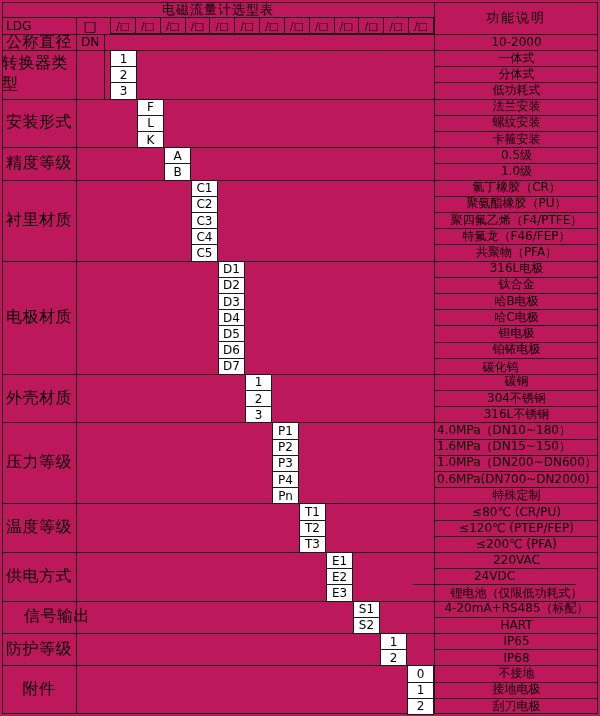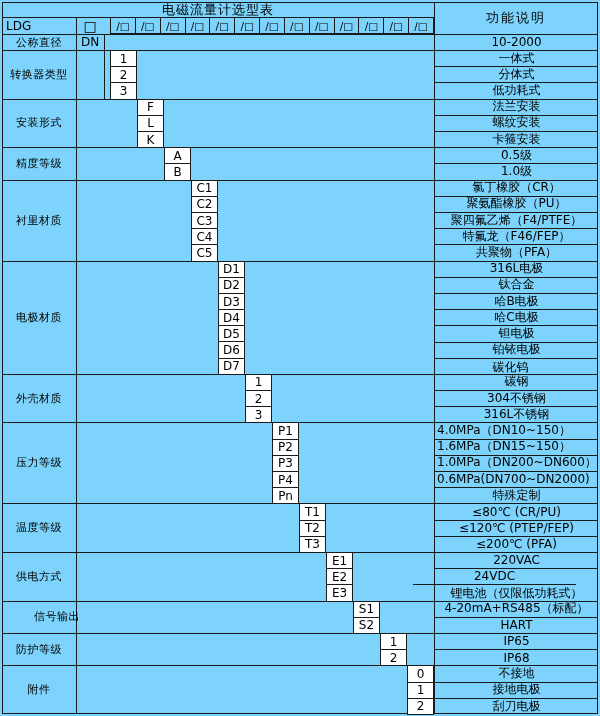--- a/index.html
+++ b/index.html
@@ -1,18 +1,18 @@
 <!DOCTYPE html>
 <html><head>
 <meta charset="utf-8">
 <style>
   html,body{margin:0;padding:0;background:#ffffff;}
   body{width:600px;height:716px;overflow:hidden;
        font-family:"DejaVu Sans",sans-serif;color:#000;}
-  #tbl{position:relative;width:600px;height:716px;background:#7dd3fc;}
+  #tbl{position:relative;width:600px;height:716px;background:#be185d;}
   .abs{position:absolute;box-sizing:border-box;}
   .line{position:absolute;background:#1a1a1a;}
   .cell{position:absolute;box-sizing:border-box;display:flex;align-items:center;
         justify-content:center;white-space:nowrap;overflow:hidden;}
   .title-cell{font-size:13px;letter-spacing:1px;}
   .desc-head{font-size:13px;letter-spacing:2px;}
   .ldg-cell{justify-content:flex-start;padding-left:4px;font-size:12px;}
   .code-text{font-size:12px;}
   .slotwrap{position:absolute;display:flex;box-sizing:border-box;}
   .slot{flex:1;border:1px solid #1a1a1a;margin-left:-1px;display:flex;
@@ -22,21 +22,21 @@
            display:flex;flex-direction:column;background:#fff;}
   .codecol>div{flex:1;display:flex;align-items:center;justify-content:center;
            font-size:12px;box-sizing:border-box;}
   .codecol>div.inner{border-bottom:1px solid #1a1a1a;}
   .desc-cell{position:absolute;box-sizing:border-box;font-size:12px;
              display:flex;align-items:center;justify-content:center;
              white-space:nowrap;overflow:hidden;}
   .desc-cell.left{justify-content:flex-start;padding-left:2px;}
   .desc-cell.inner{border-bottom:1px solid #1a1a1a;}
   .sec-label{position:absolute;box-sizing:border-box;display:flex;align-items:center;
-             justify-content:center;font-size:11px;letter-spacing:0.5px;}
+             justify-content:center;font-size:16px;letter-spacing:0.5px;}
   .dn-box{font-size:14px;}
 </style>
 </head>
 <body>
 
 <div id="tbl">
 
   <div class="abs" style="left:2px;top:2px;width:596px;height:712px;border:1px solid #1a1a1a;"></div>
 
   <div class="cell title-cell" style="left:2px;top:2px;width:432px;height:15px;">电磁流量计选型表</div>
@@ -123,41 +123,41 @@
         <div class="inner">D5</div>
         <div class="inner">D6</div>
         <div>D7</div>
       </div>
       <div class="desc-cell inner" style="left: 435px; top: 260.537px; width: 163px; height: 17.1951px;">316L电极</div>
       <div class="desc-cell inner" style="left: 435px; top: 276.732px; width: 163px; height: 17.1951px;">钛合金</div>
       <div class="desc-cell inner" style="left: 435px; top: 292.927px; width: 163px; height: 17.1951px;">哈B电极</div>
       <div class="desc-cell inner" style="left: 435px; top: 309.122px; width: 163px; height: 17.1951px;">哈C电极</div>
       <div class="desc-cell inner" style="left: 435px; top: 325.317px; width: 163px; height: 17.1951px;">钽电极</div>
       <div class="desc-cell inner" style="left: 435px; top: 341.512px; width: 163px; height: 17.1951px;">铂铱电极</div>
-      <div class="desc-cell" style="left: 429px; top: 357.707px; width: 163px; height: 20px;">碳化钨</div>
+      <div class="desc-cell" style="left: 419px; top: 357.707px; width: 163px; height: 20px;">碳化钨</div>
       <div class="line" style="left: 2px; top: 373.902px; width: 596px; height: 1px;"></div>
       <div class="sec-label" style="left: 2px; top: 373.902px; width: 74px; height: 48.5854px;">外壳材质</div>
       <div class="codecol" style="left: 245px; top: 373.902px; width: 27px; height: 49.5854px;">
         <div class="inner">1</div>
         <div class="inner">2</div>
         <div>3</div>
       </div>
       <div class="desc-cell inner" style="left: 435px; top: 373.902px; width: 163px; height: 17.1951px;">碳钢</div>
       <div class="desc-cell inner" style="left: 435px; top: 390.098px; width: 163px; height: 17.1951px;">304不锈钢</div>
       <div class="desc-cell" style="left: 435px; top: 406.293px; width: 163px; height: 17.1951px;">316L不锈钢</div>
       <div class="line" style="left: 2px; top: 422.488px; width: 596px; height: 1px;"></div>
       <div class="sec-label" style="left: 2px; top: 422.488px; width: 74px; height: 80.9756px;">压力等级</div>
       <div class="codecol" style="left: 272px; top: 422.488px; width: 27px; height: 81.9756px;">
         <div class="inner">P1</div>
         <div class="inner">P2</div>
         <div class="inner">P3</div>
         <div class="inner">P4</div>
         <div>Pn</div>
       </div>
-      <div class="desc-cell left inner" style="left: 435px; top: 422.488px; width: 163px; height: 17.1951px;">4.0MPa（DN10~150）</div>
+      <div class="desc-cell left inner" style="left: 435px; top: 422.488px; width: 163px; height: 17.1951px;">4.0MPa（DN10~180）</div>
       <div class="desc-cell left inner" style="left: 435px; top: 438.683px; width: 163px; height: 17.1951px;">1.6MPa（DN15~150）</div>
       <div class="desc-cell left inner" style="left: 435px; top: 454.878px; width: 163px; height: 17.1951px;">1.0MPa（DN200~DN600）</div>
       <div class="desc-cell left inner" style="left: 435px; top: 471.073px; width: 163px; height: 17.1951px;">0.6MPa(DN700~DN2000)</div>
       <div class="desc-cell" style="left: 435px; top: 487.268px; width: 163px; height: 17.1951px;">特殊定制</div>
       <div class="line" style="left: 2px; top: 503.463px; width: 596px; height: 1px;"></div>
       <div class="sec-label" style="left: 2px; top: 503.463px; width: 74px; height: 48.5854px;">温度等级</div>
       <div class="codecol" style="left: 299px; top: 503.463px; width: 27px; height: 49.5854px;">
         <div class="inner">T1</div>
         <div class="inner">T2</div>
         <div>T3</div>

